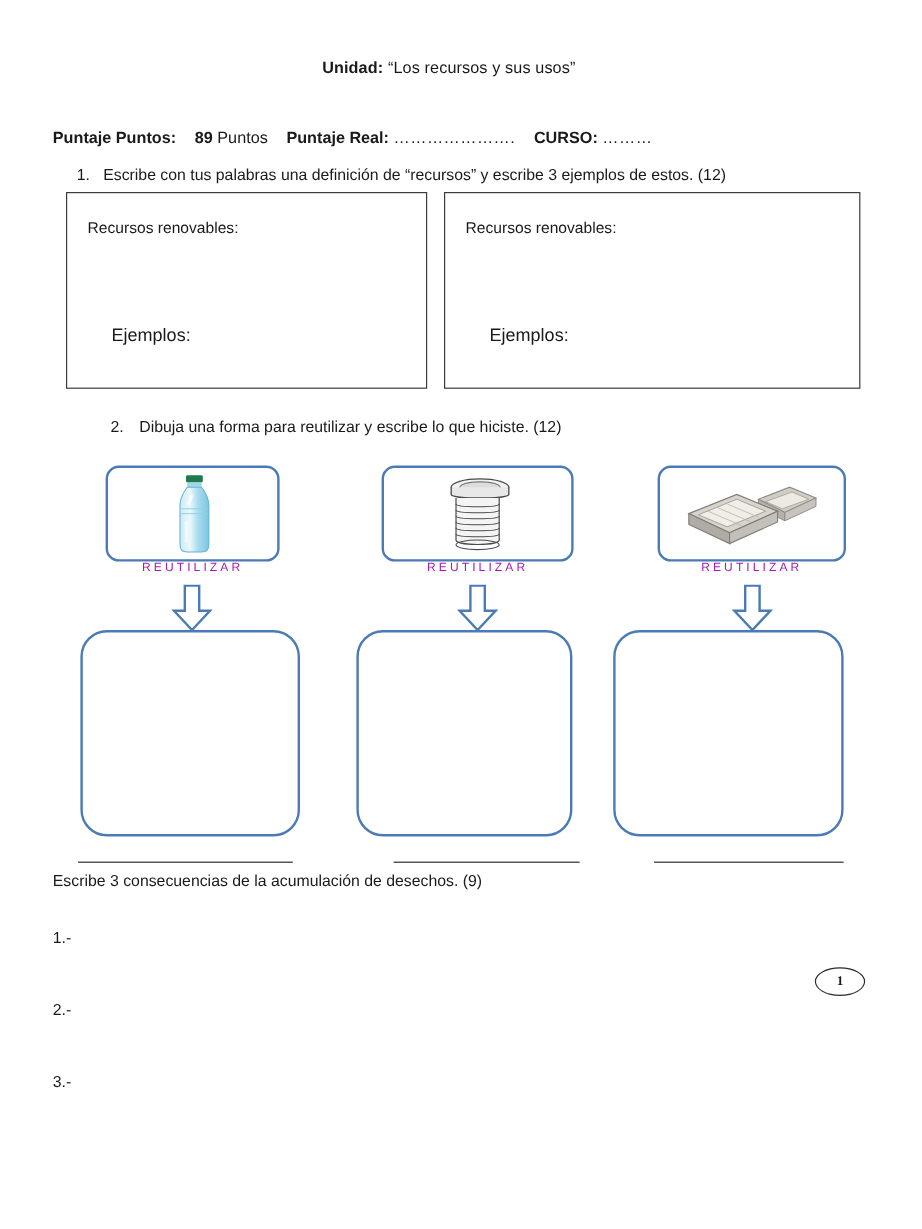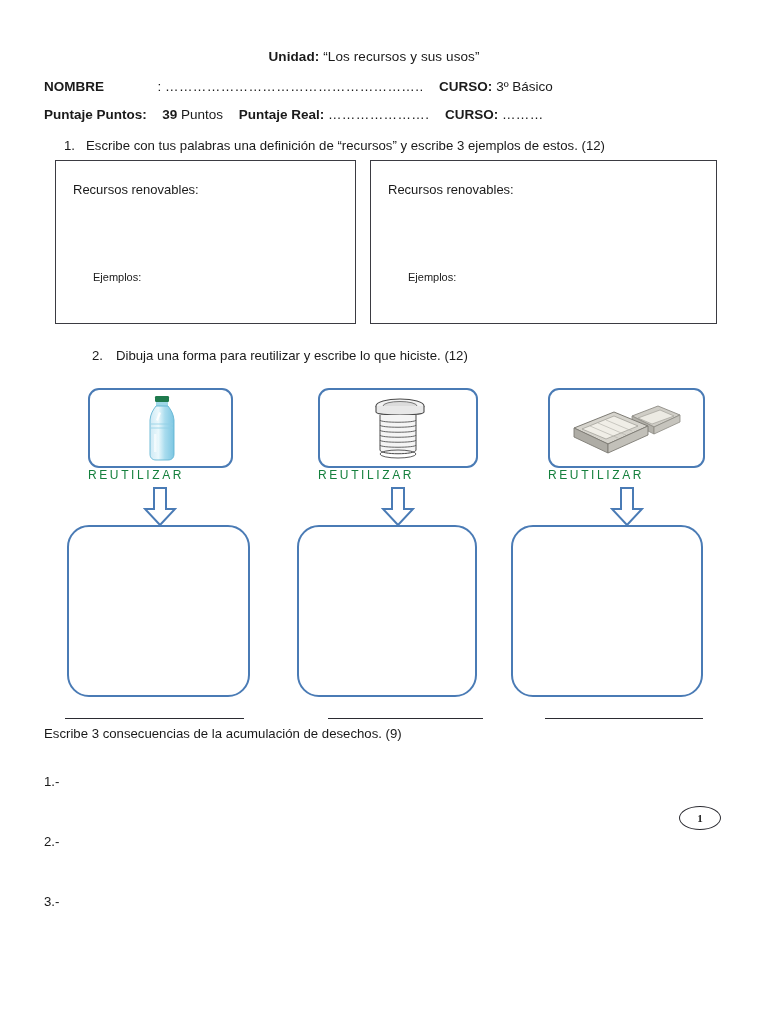--- a/index.html
+++ b/index.html
@@ -76,21 +76,21 @@
     position: absolute;
     top: 21px;
     left: 17px;
     font-size: 13px;
     text-align: center;
   }
   .rbox .l2 {
     position: absolute;
     top: 110px;
     left: 37px;
-    font-size: 11px;
+    font-size: 15px;
   }
 
   
   .q2-text {
     position: absolute;
     top: 348px;
     left: 92px;
     font-size: 13.2px;
     white-space: nowrap;
   }
@@ -108,23 +108,24 @@
     overflow: hidden;
   }
   .pic-card.c0 { left: 88px;  width: 145px; }
   .pic-card.c1 { left: 318px; width: 160px; }
   .pic-card.c2 { left: 548px; width: 157px; }
   .pic-card svg { display: block; margin: 0 auto; }
 
   .reutilizar {
     position: absolute;
     top: 468px;
-    font-size: 12px;
+    font-size: 10px;
     letter-spacing: 2.6px;
-    color: #15803d;
+    color: #a21caf;
+    text-align: center;
   }
   .reutilizar.c0 { left: 88px;  width: 145px; }
   .reutilizar.c1 { left: 318px; width: 160px; }
   .reutilizar.c2 { left: 548px; width: 157px; }
 
   
   .arrow {
     position: absolute;
     top: 487px;
     width: 34px;
@@ -207,34 +208,25 @@
 </head>
 <body>
 
 <div class="page">
 
   <div class="unit-line">
     <span class="lbl">Unidad:</span>
     <span>“Los recursos y sus usos”</span>
   </div>
 
-  <div class="nombre-line">
-    <span class="b">NOMBRE</span>
-    <span class="gap-lg"></span>
-    <span>:</span>
-    <span class="dots">………………………………………………..</span>
-    <span class="gap-sm"></span>
-    <span class="b">CURSO:</span>
-    <span>3º Básico</span>
-  </div>
 
   <div class="puntaje-line">
     <span class="b">Puntaje Puntos:</span>
     <span class="gap-sm"></span>
-    <span class="b">39</span>
+    <span class="b">89</span>
     <span>Puntos</span>
     <span class="gap-sm"></span>
     <span class="b">Puntaje Real:</span>
     <span class="dots">………………….</span>
     <span class="gap-sm"></span>
     <span class="b">CURSO:</span>
     <span class="dots">………</span>
   </div>
 
   <div class="q1-text">

